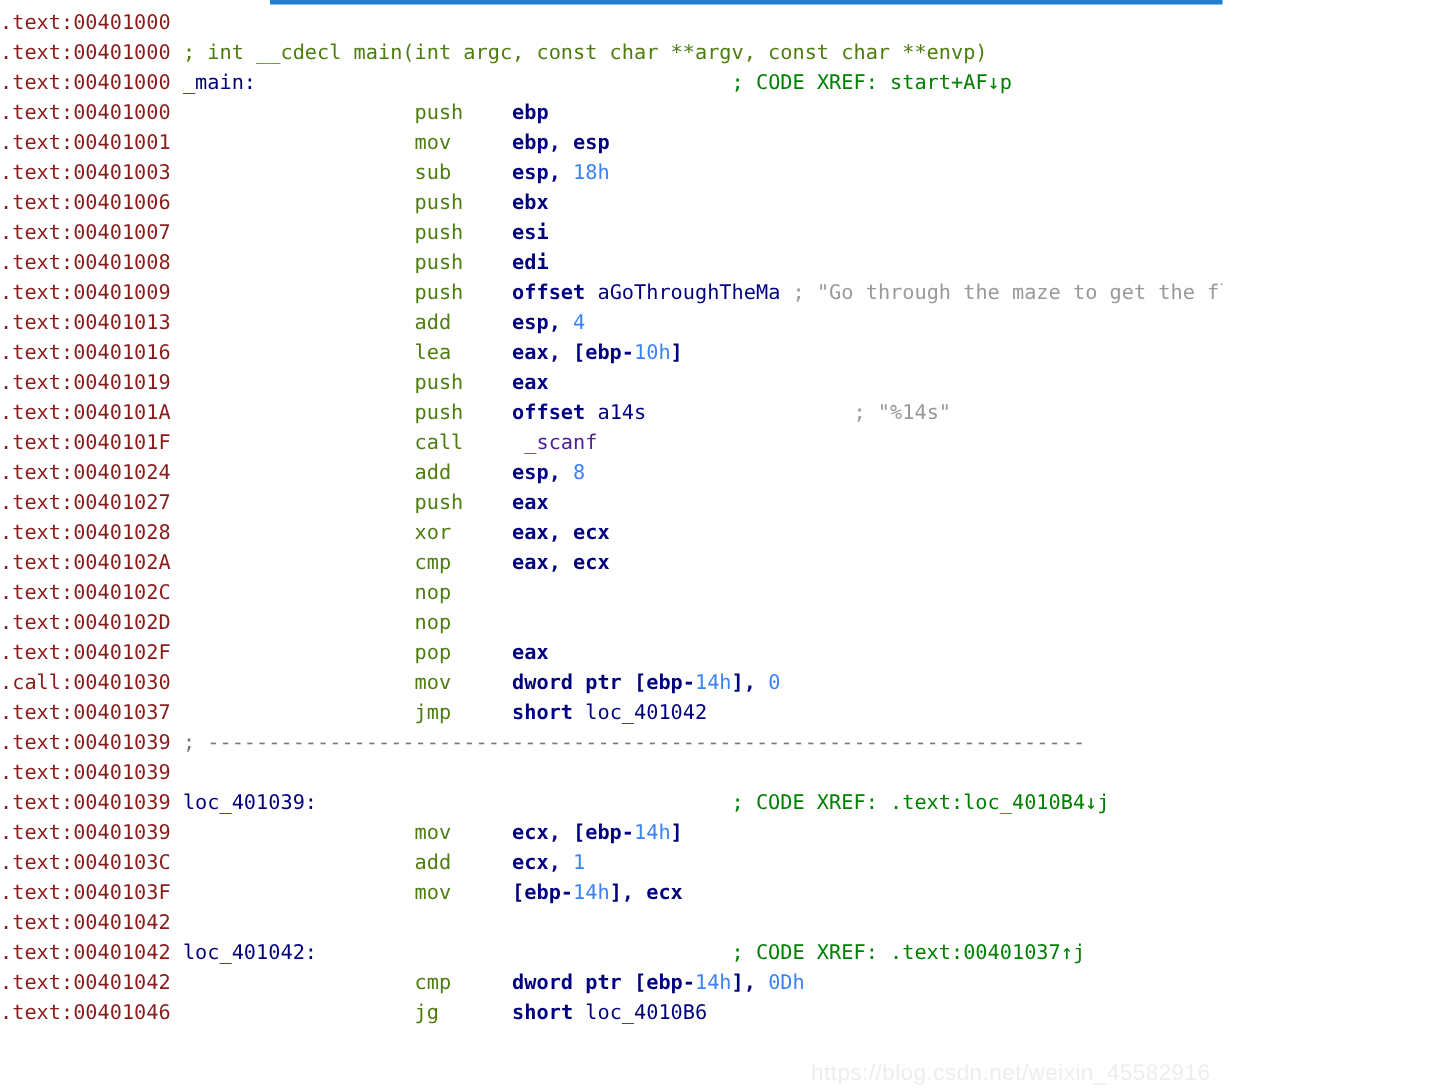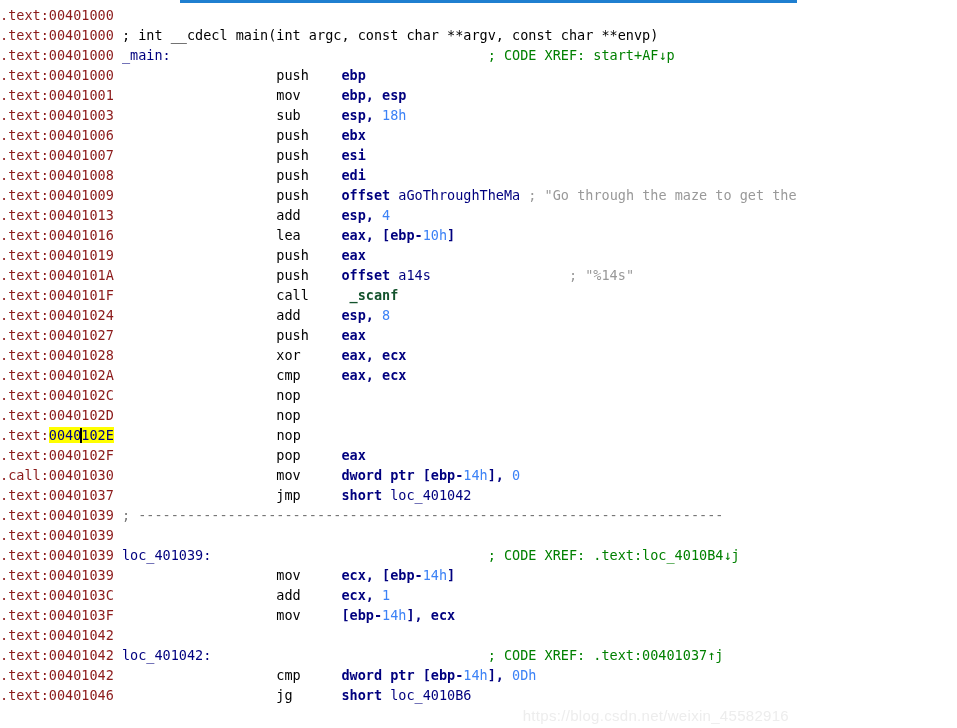--- a/index.html
+++ b/index.html
@@ -10,20 +10,21 @@
   }
   body {
     font-family: "DejaVu Sans Mono", "Liberation Mono", monospace;
   }
   #app {
     position: relative;
     width: 797px;
     height: 728px;
     background: #ffffff;
     overflow: hidden;
+    padding-left: 18px;
   }
   #top-rule {
     position: absolute;
     left: 180px;
     top: 0px;
     width: 777px;
     height: 3px;
     background: #1f7fd0;
   }
   #listing {
@@ -50,36 +51,35 @@
   }
   .caret {
     display: inline-block;
     width: 0px;
     border-left: 2px solid #000000;
     height: 15px;
     vertical-align: -3px;
     margin: 0 -1px;
   }
   .mn {
-    color: #000000;
+    color: #4d7c0f;
   }
   .op {
     color: #00007f;
     font-weight: bold;
   }
   .num {
     color: #3b82f6;
     text-align: center;
   }
   .lbl {
     color: #00007f;
   }
   .api {
-    color: #14532d;
-    font-weight: bold;
+    color: #4c1d95;
   }
   .xref {
     color: #008000;
     margin-top: 24px;
   }
   .strcmt {
     color: #999999;
   }
   .sep {
     color: #777777;
@@ -117,21 +117,20 @@
       <div class="row"><span class="addr">.text:00401016</span><span>                    </span><span class="mn">lea</span><span>     </span><span class="op">eax, [ebp-</span><span class="num">10h</span><span class="op">]</span></div>
       <div class="row"><span class="addr">.text:00401019</span><span>                    </span><span class="mn">push</span><span>    </span><span class="op">eax</span></div>
       <div class="row"><span class="addr">.text:0040101A</span><span>                    </span><span class="mn">push</span><span>    </span><span class="op">offset </span><span class="lbl">a14s</span><span>                 </span><span class="strcmt">; "%14s"</span></div>
       <div class="row"><span class="addr">.text:0040101F</span><span>                    </span><span class="mn">call</span><span>    </span><span class="api"> _scanf</span></div>
       <div class="row"><span class="addr">.text:00401024</span><span>                    </span><span class="mn">add</span><span>     </span><span class="op">esp, </span><span class="num">8</span></div>
       <div class="row"><span class="addr">.text:00401027</span><span>                    </span><span class="mn">push</span><span>    </span><span class="op">eax</span></div>
       <div class="row"><span class="addr">.text:00401028</span><span>                    </span><span class="mn">xor</span><span>     </span><span class="op">eax, ecx</span></div>
       <div class="row"><span class="addr">.text:0040102A</span><span>                    </span><span class="mn">cmp</span><span>     </span><span class="op">eax, ecx</span></div>
       <div class="row"><span class="addr">.text:0040102C</span><span>                    </span><span class="mn">nop</span></div>
       <div class="row"><span class="addr">.text:0040102D</span><span>                    </span><span class="mn">nop</span></div>
-      <div class="row"><span class="addr">.text:<span class="hl">0040<span class="caret"></span>102E</span></span><span>                    </span><span class="mn">nop</span></div>
       <div class="row"><span class="addr">.text:0040102F</span><span>                    </span><span class="mn">pop</span><span>     </span><span class="op">eax</span></div>
       <div class="row"><span class="addr">.call:00401030</span><span>                    </span><span class="mn">mov</span><span>     </span><span class="op">dword ptr [ebp-</span><span class="num">14h</span><span class="op">], </span><span class="num">0</span></div>
       <div class="row"><span class="addr">.text:00401037</span><span>                    </span><span class="mn">jmp</span><span>     </span><span class="op">short </span><span class="lbl">loc_401042</span></div>
       <div class="row"><span class="addr">.text:00401039</span><span> </span><span class="sep">; ------------------------------------------------------------------------</span></div>
       <div class="row"><span class="addr">.text:00401039</span></div>
       <div class="row"><span class="addr">.text:00401039</span><span> </span><span class="lbl">loc_401039:</span><span>                                  </span><span class="xref">; CODE XREF: .text:loc_4010B4↓j</span></div>
       <div class="row"><span class="addr">.text:00401039</span><span>                    </span><span class="mn">mov</span><span>     </span><span class="op">ecx, [ebp-</span><span class="num">14h</span><span class="op">]</span></div>
       <div class="row"><span class="addr">.text:0040103C</span><span>                    </span><span class="mn">add</span><span>     </span><span class="op">ecx, </span><span class="num">1</span></div>
       <div class="row"><span class="addr">.text:0040103F</span><span>                    </span><span class="mn">mov</span><span>     </span><span class="op">[ebp-</span><span class="num">14h</span><span class="op">], ecx</span></div>
       <div class="row"><span class="addr">.text:00401042</span></div>

